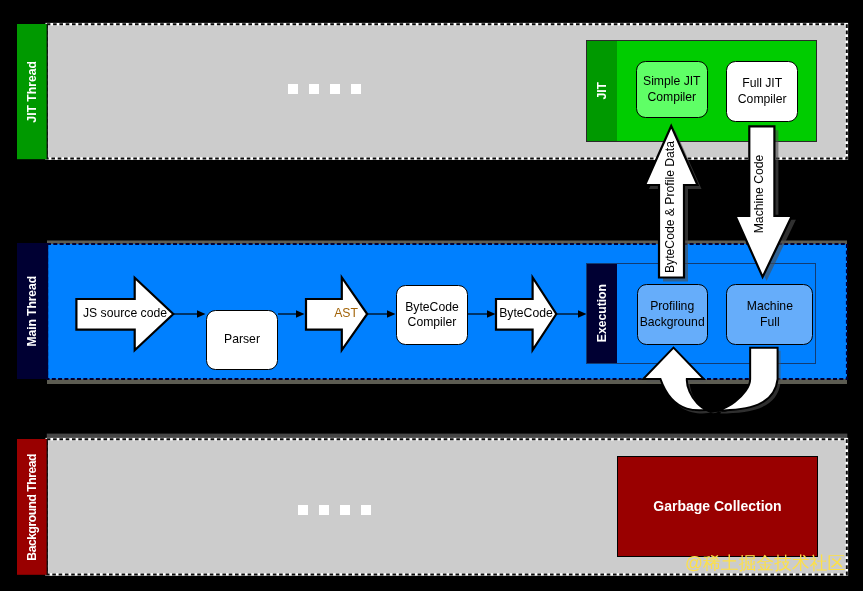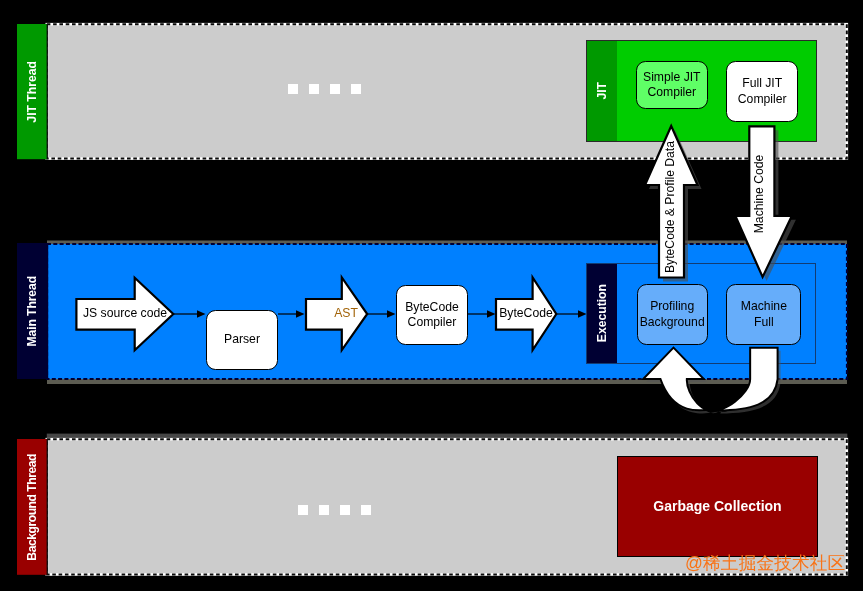--- a/index.html
+++ b/index.html
@@ -58,21 +58,21 @@
 
   <div class="dot" style="left:298px;top:505px;width:10px;height:10px;"></div>
   <div class="dot" style="left:319px;top:505px;width:10px;height:10px;"></div>
   <div class="dot" style="left:340px;top:505px;width:10px;height:10px;"></div>
   <div class="dot" style="left:361px;top:505px;width:10px;height:10px;"></div>
 
   <div class="abs" style="left:586px;top:40px;width:231px;height:102px;background:#00cc00;border:1px solid #2a2a2a;"></div>
   <div class="abs vlabel" style="left:587px;top:41px;width:30px;height:100px;background:#009900;">
     <span style="font-size:12.2px;">JIT</span>
   </div>
-  <div class="abs rbox" style="left:636px;top:61px;width:71.6px;height:48px;background:#5fff66;
+  <div class="abs rbox" style="left:636px;top:61px;width:71.6px;height:57px;background:#5fff66;
               border:1.3px solid #000;border-radius:9.5px;font-size:12.2px;">
     <span><span>Simple JIT</span><br><span>Compiler</span></span>
   </div>
   <div class="abs rbox" style="left:726.4px;top:61px;width:71.6px;height:61px;background:#ffffff;
               border:1.3px solid #000;border-radius:9.5px;font-size:12.2px;">
     <span><span>Full JIT</span><br><span>Compiler</span></span>
   </div>
 
   <div class="abs ctr" style="left:617px;top:456px;width:201px;height:101px;background:#990000;
               border:1px solid #000;color:#fff;font-size:14px;font-weight:bold;">
@@ -109,21 +109,21 @@
   </div>
 
   <div class="abs" style="left:586px;top:263px;width:230px;height:101px;border:1px solid #123c73;"></div>
   <div class="abs vlabel" style="left:587px;top:264px;width:30px;height:99px;background:#000033;">
     <span style="font-size:12.2px;">Execution</span>
   </div>
   <div class="abs rbox" style="left:636.5px;top:284px;width:71.3px;height:61px;background:#66adfa;
               border:1.3px solid #000;border-radius:9.5px;font-size:12.2px;">
     <span><span>Profiling</span><br><span>Background</span></span>
   </div>
-  <div class="abs rbox" style="left:726.4px;top:284px;width:75px;height:61px;background:#66adfa;
+  <div class="abs rbox" style="left:726.4px;top:284px;width:87px;height:61px;background:#66adfa;
               border:1.3px solid #000;border-radius:9.5px;font-size:12.2px;">
     <span><span>Machine</span><br><span>Full</span></span>
   </div>
 
   <svg class="ov" viewBox="0 0 863 591">
     <path d="M659,277.5 L659,185 L645,185 L671.2,126 L697.5,185 L684,185 L684,277.5 Z" transform="translate(4,4)" fill="#4d4d4d" opacity="0.62" stroke="none"></path>
     <path d="M659,277.5 L659,185 L645,185 L671.2,126 L697.5,185 L684,185 L684,277.5 Z" fill="#fff" stroke="#000" stroke-width="2.2" stroke-linejoin="miter"></path>
     <path d="M749.3,126.3 L774.4,126.3 L774.4,215.8 L791.9,215.8 L762.6,277 L735.3,215.8 L749.3,215.8 Z" transform="translate(4,4)" fill="#4d4d4d" opacity="0.62" stroke="none"></path>
     <path d="M749.3,126.3 L774.4,126.3 L774.4,215.8 L791.9,215.8 L762.6,277 L735.3,215.8 L749.3,215.8 Z" fill="#fff" stroke="#000" stroke-width="2.2" stroke-linejoin="miter"></path>
     <path d="M777.6,347.8 L777.6,379
@@ -142,14 +142,14 @@
              L750.15,347.8 Z" fill="#fff" stroke="#000" stroke-width="2" stroke-linejoin="miter"></path>
   </svg>
 
   <div class="abs ctr" style="left:591px;top:199px;width:160px;height:16px;
               transform:rotate(-90deg);transform-origin:center center;
               font-size:12.2px;white-space:nowrap;color:#000;">ByteCode &amp; Profile Data</div>
   <div class="abs ctr" style="left:700px;top:186px;width:120px;height:16px;
               transform:rotate(-90deg);transform-origin:center center;
               font-size:12.2px;white-space:nowrap;color:#000;">Machine Code</div>
 
-  <div class="abs" style="left:685px;top:551px;font-size:17.6px;color:#f97316;white-space:nowrap;letter-spacing:0.2px;">@稀土掘金技术社区</div>
+  <div class="abs" style="left:685px;top:551px;font-size:17.6px;color:#fde047;white-space:nowrap;letter-spacing:0.2px;">@稀土掘金技术社区</div>
 </div>
 
 </body></html>

